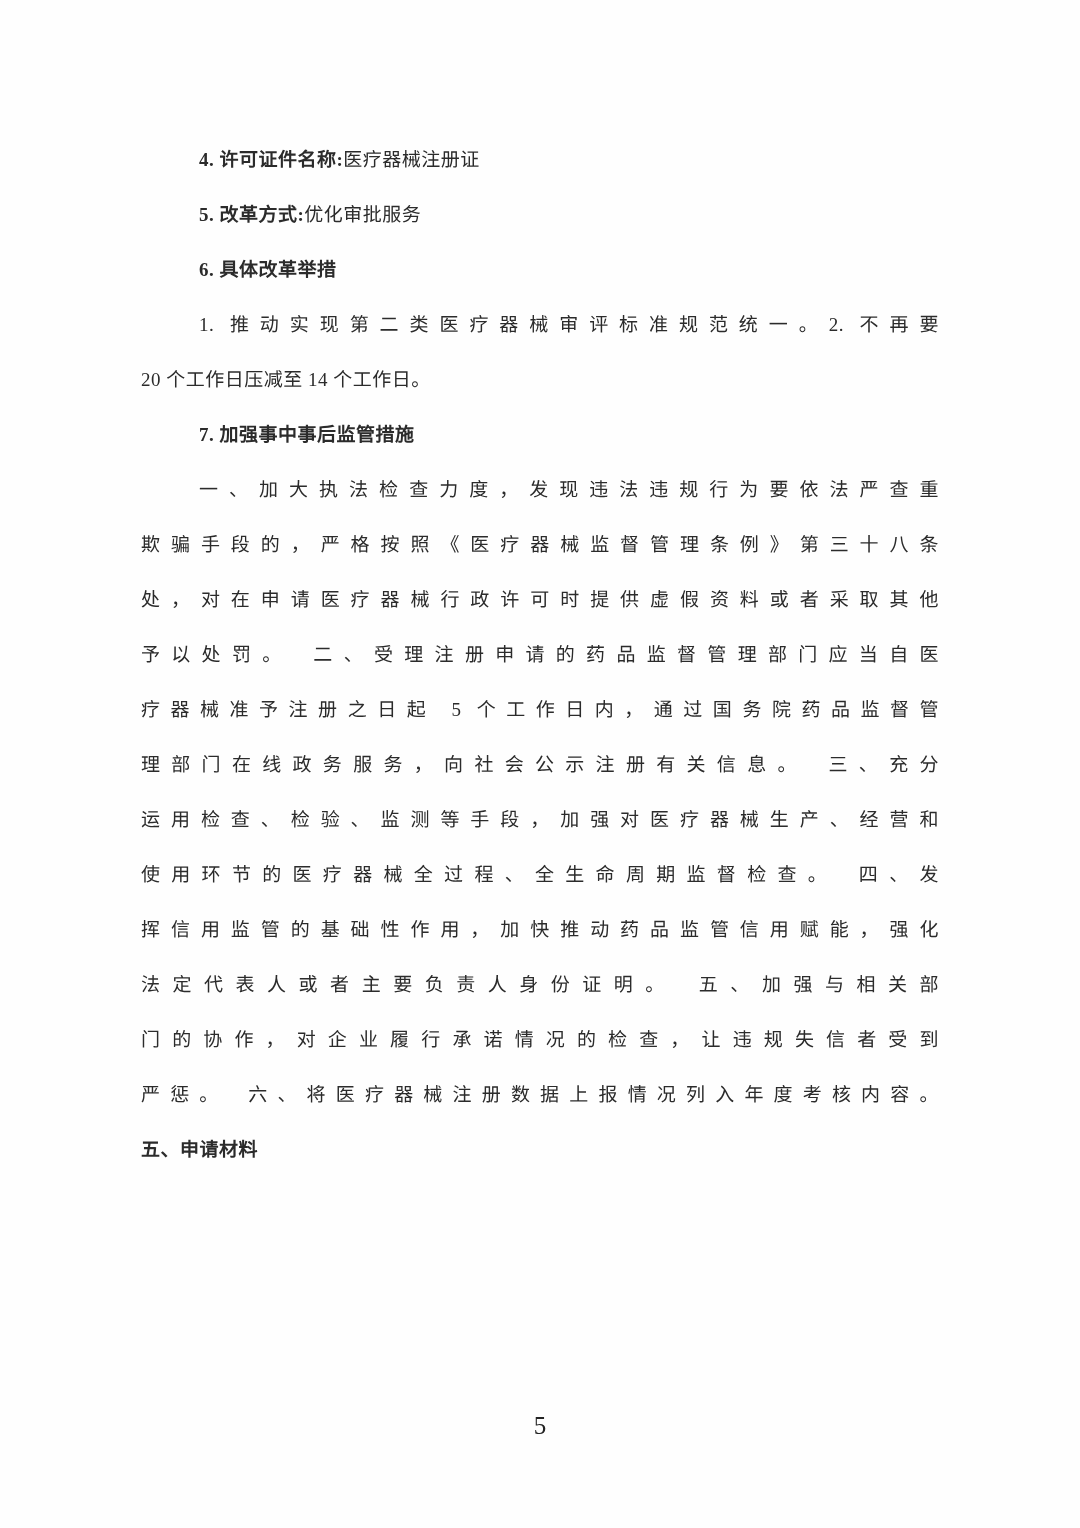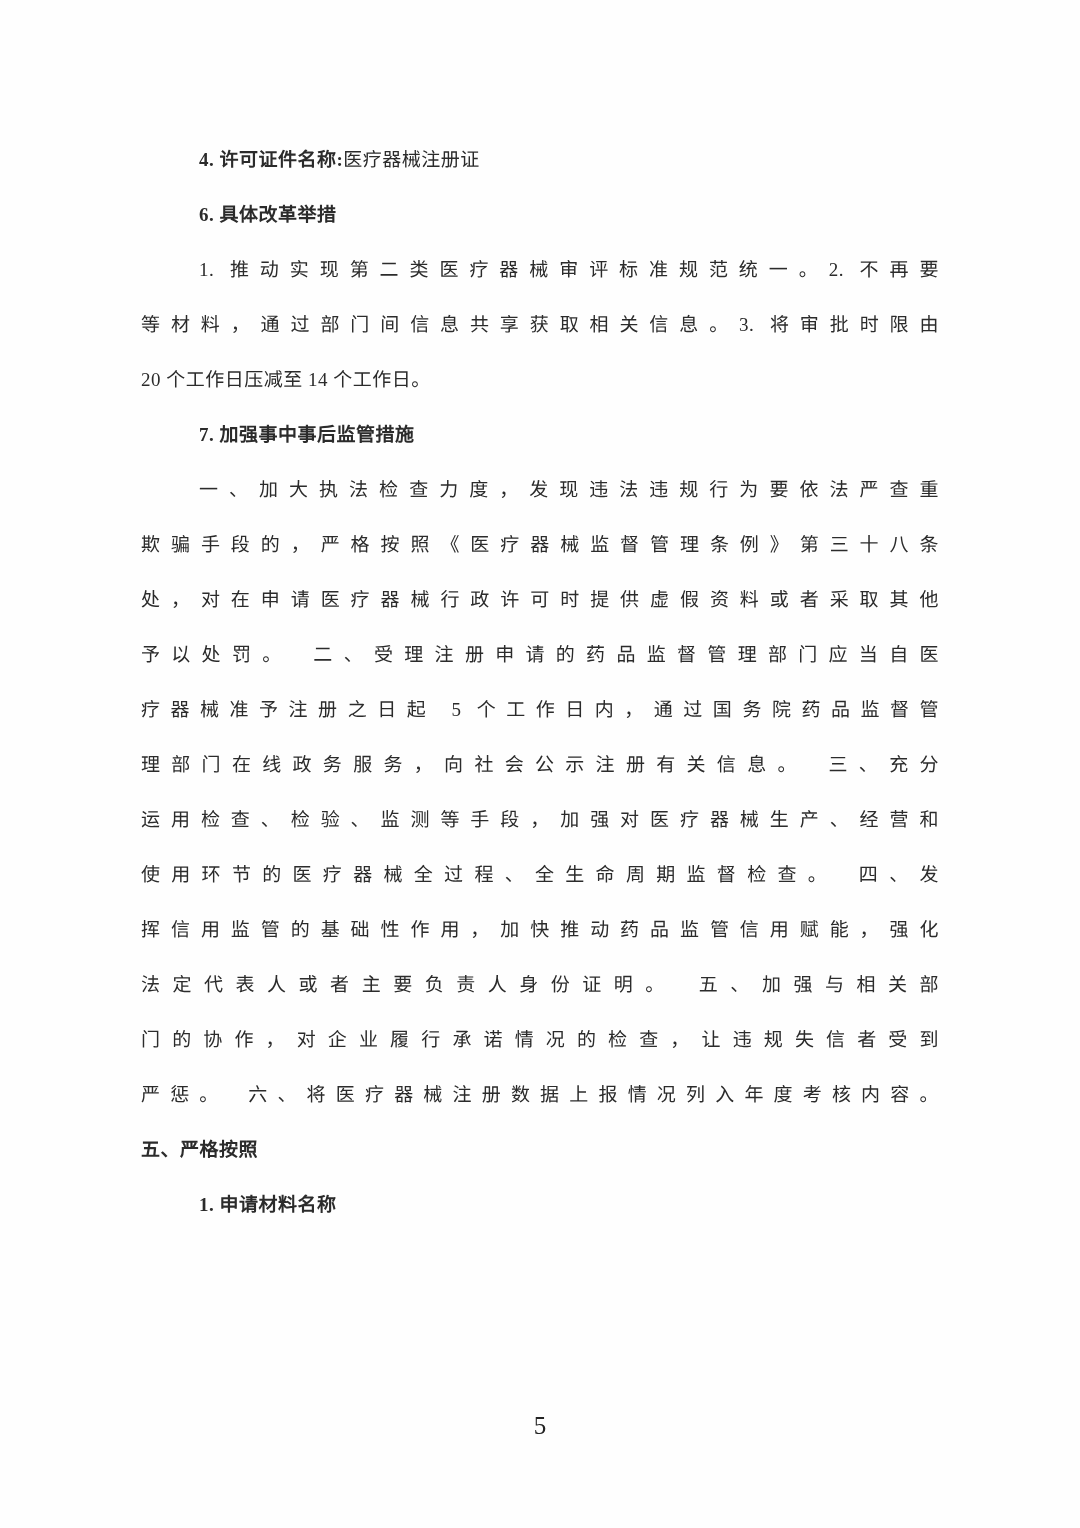--- a/index.html
+++ b/index.html
@@ -55,27 +55,27 @@
   }
 </style>
 </head>
 <body>
 
 <div class="page">
   <div class="content">
 
     <div class="line ind"><span class="b">4. 许可证件名称:</span><span>医疗器械注册证</span></div>
 
+    <div class="line ind"><span class="b">5. 改革方式:</span><span>优化审批服务</span></div>
 
     <div class="line ind"><span class="b">6. 具体改革举措</span><span></span></div>
 
     <div class="line ind fill"><span class="b"></span><span>1. 推动实现第二类医疗器械审评标准规范统一。2. 不再要</span></div>
 
 
-    <div class="line fill"><span class="b"></span><span>等材料，通过部门间信息共享获取相关信息。3. 将审批时限由</span></div>
 
     <div class="line"><span class="b"></span><span>20 个工作日压减至 14 个工作日。</span></div>
 
     <div class="line ind"><span class="b">7. 加强事中事后监管措施</span><span></span></div>
 
     <div class="line ind fill"><span class="b"></span><span>一、加大执法检查力度，发现违法违规行为要依法严查重</span></div>
 
     <div class="line fill"><span class="b"></span><span>欺骗手段的，严格按照《医疗器械监督管理条例》第三十八条</span></div>
 
     <div class="line fill"><span class="b"></span><span>处，对在申请医疗器械行政许可时提供虚假资料或者采取其他</span></div>
@@ -92,20 +92,19 @@
 
     <div class="line fill"><span class="b"></span><span>挥信用监管的基础性作用，加快推动药品监管信用赋能，强化</span></div>
 
 
     <div class="line fill"><span class="b"></span><span>法定代表人或者主要负责人身份证明。　五、加强与相关部</span></div>
 
     <div class="line fill"><span class="b"></span><span>门的协作，对企业履行承诺情况的检查，让违规失信者受到</span></div>
 
     <div class="line fill"><span class="b"></span><span>严惩。　六、将医疗器械注册数据上报情况列入年度考核内容。</span></div>
 
-    <div class="line"><span class="b">五、严格按照</span><span></span></div>
+    <div class="line"><span class="b">五、申请材料</span><span></span></div>
 
-    <div class="line ind"><span class="b">1. 申请材料名称</span><span></span></div>
 
   </div>
 
   <div class="pagenum">5</div>
 </div>
 
 </body></html>

